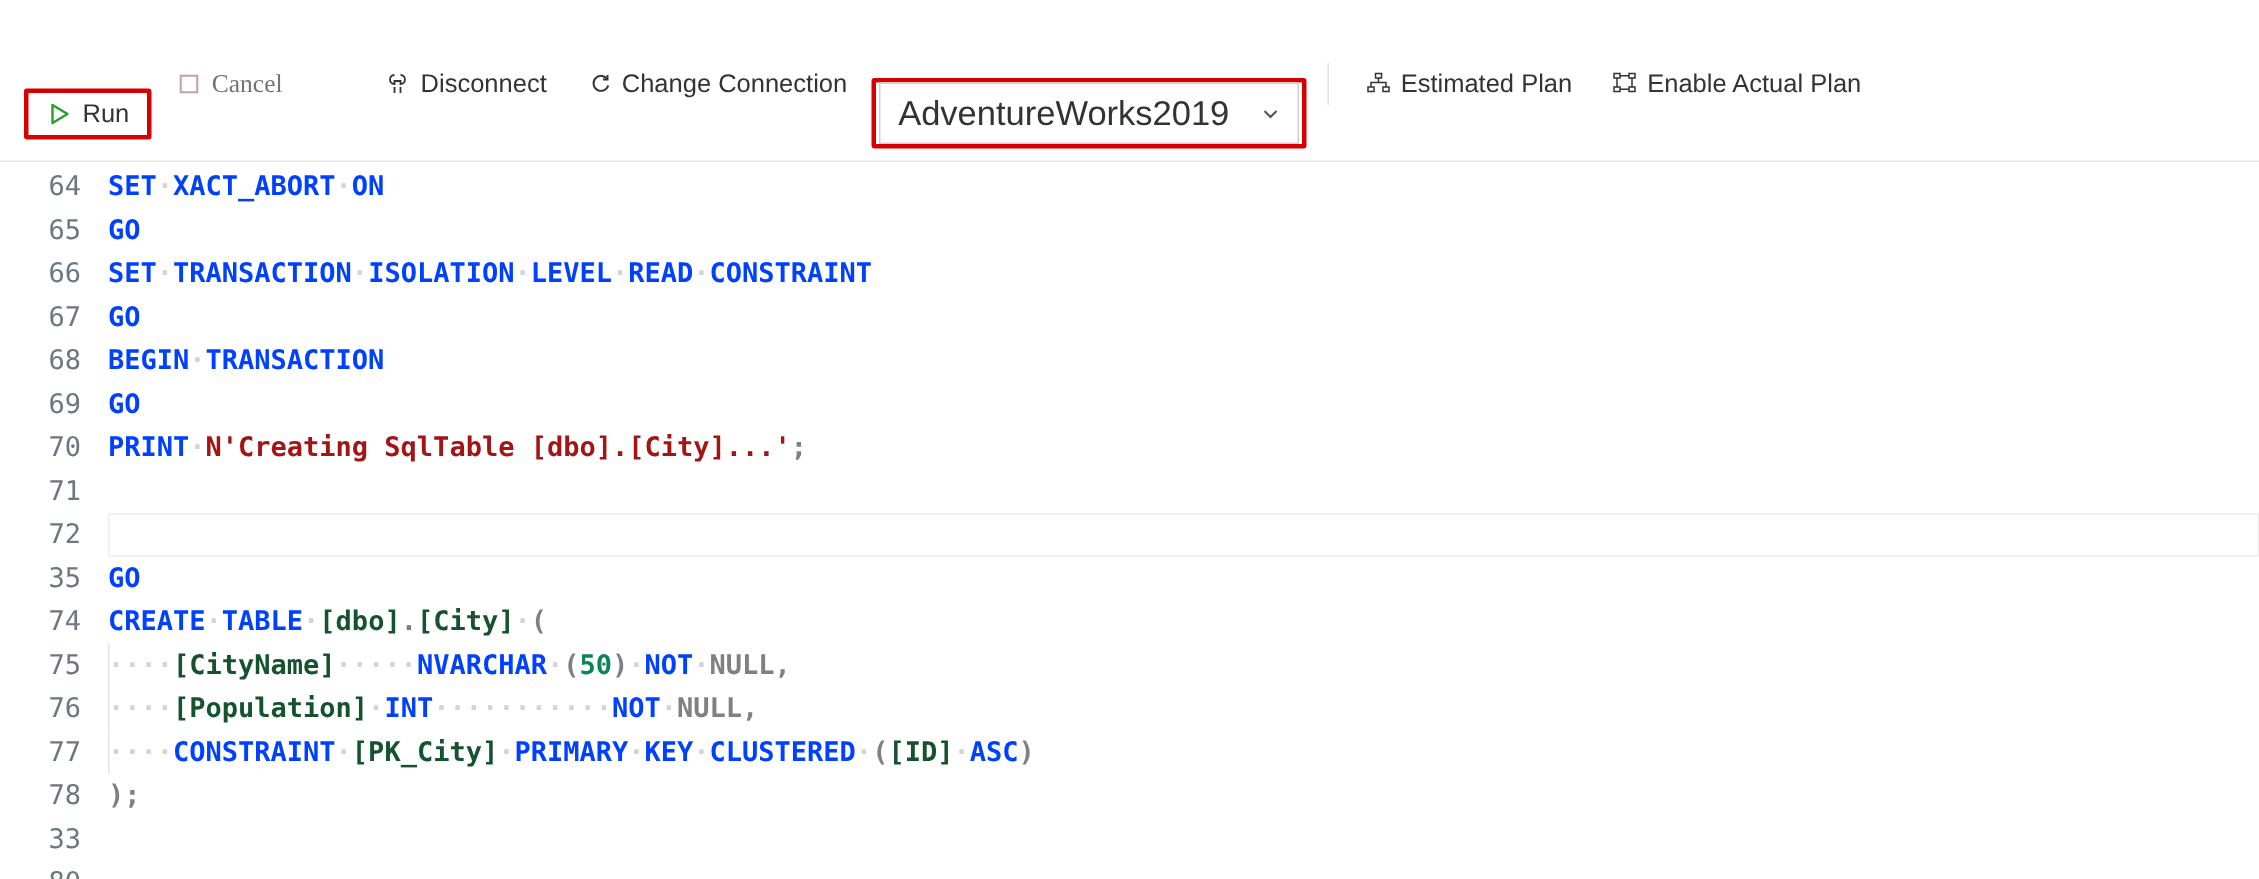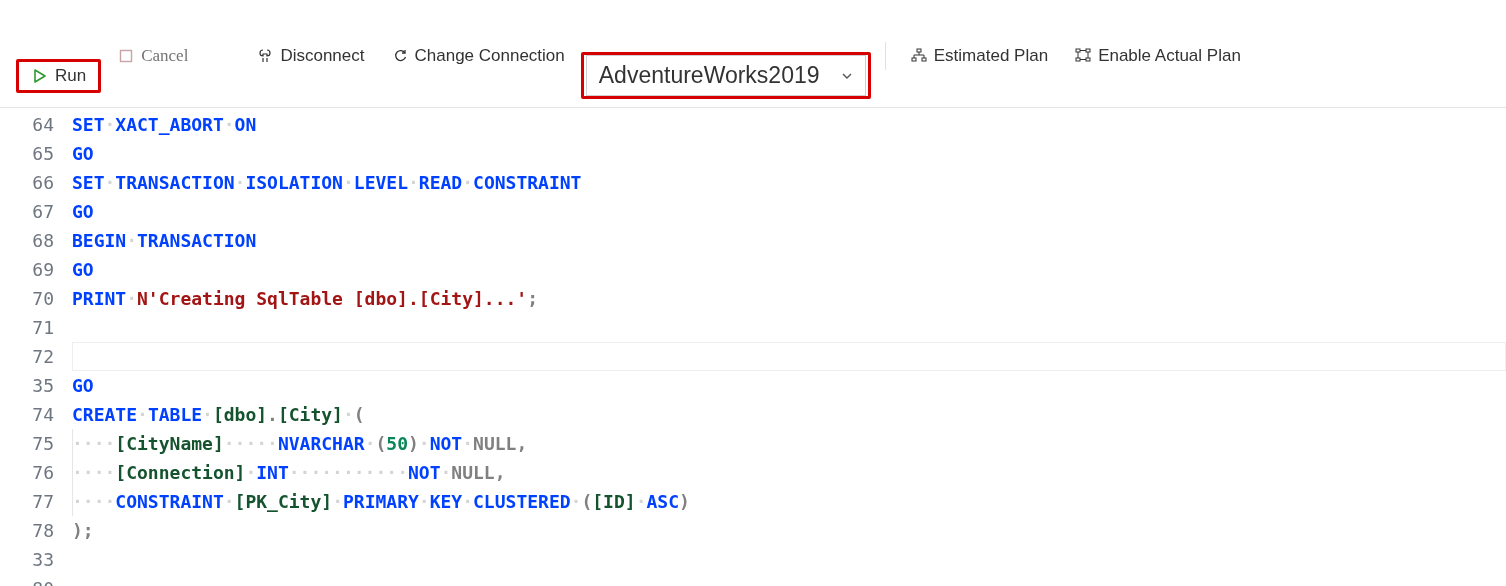--- a/index.html
+++ b/index.html
@@ -184,18 +184,18 @@
       <div class="code-line"><span class="kw">SET</span><span class="dots-ws">·</span><span class="kw">TRANSACTION</span><span class="dots-ws">·</span><span class="kw">ISOLATION</span><span class="dots-ws">·</span><span class="kw">LEVEL</span><span class="dots-ws">·</span><span class="kw">READ</span><span class="dots-ws">·</span><span class="kw">CONSTRAINT</span></div>
       <div class="code-line"><span class="kw">GO</span></div>
       <div class="code-line"><span class="kw">BEGIN</span><span class="dots-ws">·</span><span class="kw">TRANSACTION</span></div>
       <div class="code-line"><span class="kw">GO</span></div>
       <div class="code-line"><span class="kw">PRINT</span><span class="dots-ws">·</span><span class="str">N'Creating SqlTable [dbo].[City]...'</span><span class="gray">;</span></div>
       <div class="code-line"></div>
       <div class="code-line cur-line-hl"></div>
       <div class="code-line"><span class="kw">GO</span></div>
       <div class="code-line"><span class="kw">CREATE</span><span class="dots-ws">·</span><span class="kw">TABLE</span><span class="dots-ws">·</span><span class="teal">[dbo]</span><span class="gray">.</span><span class="teal">[City]</span><span class="dots-ws">·</span><span class="gray">(</span></div>
       <div class="code-line"><span class="indent-guide"></span><span class="dots-ws">····</span><span class="teal">[CityName]</span><span class="dots-ws">·····</span><span class="kw">NVARCHAR</span><span class="dots-ws">·</span><span class="gray">(</span><span class="num">50</span><span class="gray">)</span><span class="dots-ws">·</span><span class="kw">NOT</span><span class="dots-ws">·</span><span class="gray">NULL</span><span class="gray">,</span></div>
-      <div class="code-line"><span class="indent-guide"></span><span class="dots-ws">····</span><span class="teal">[Connection]</span><span class="dots-ws">·</span><span class="kw">INT</span><span class="dots-ws">···········</span><span class="kw">NOT</span><span class="dots-ws">·</span><span class="gray">NULL</span><span class="gray">,</span></div>
+      <div class="code-line"><span class="indent-guide"></span><span class="dots-ws">····</span><span class="teal">[Population]</span><span class="dots-ws">·</span><span class="kw">INT</span><span class="dots-ws">···········</span><span class="kw">NOT</span><span class="dots-ws">·</span><span class="gray">NULL</span><span class="gray">,</span></div>
       <div class="code-line"><span class="indent-guide"></span><span class="dots-ws">····</span><span class="kw">CONSTRAINT</span><span class="dots-ws">·</span><span class="teal">[PK_City]</span><span class="dots-ws">·</span><span class="kw">PRIMARY</span><span class="dots-ws">·</span><span class="kw">KEY</span><span class="dots-ws">·</span><span class="kw">CLUSTERED</span><span class="dots-ws">·</span><span class="gray">(</span><span class="teal">[ID]</span><span class="dots-ws">·</span><span class="kw">ASC</span><span class="gray">)</span></div>
       <div class="code-line"><span class="gray">);</span></div>
       <div class="code-line"></div>
     </div>
 </div>
 
 </body></html>

